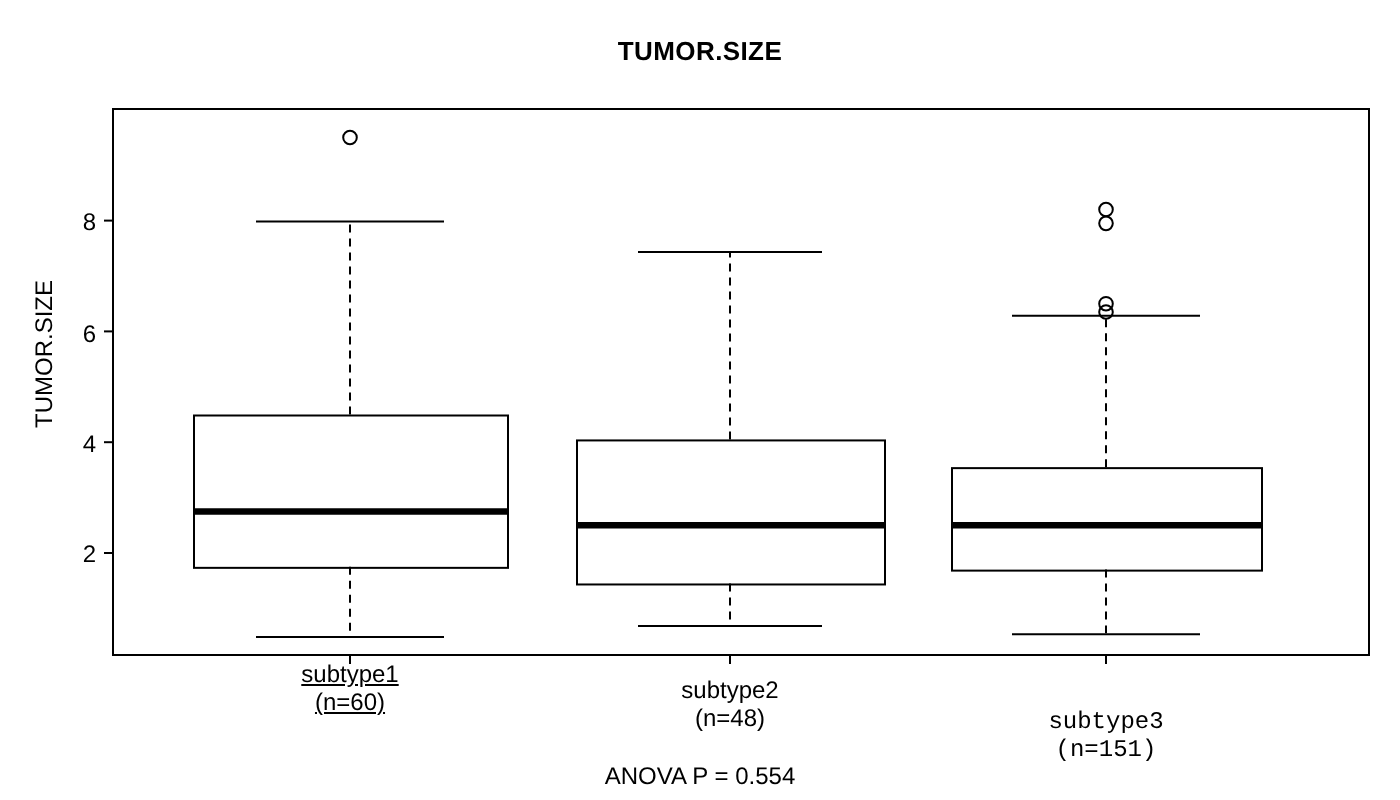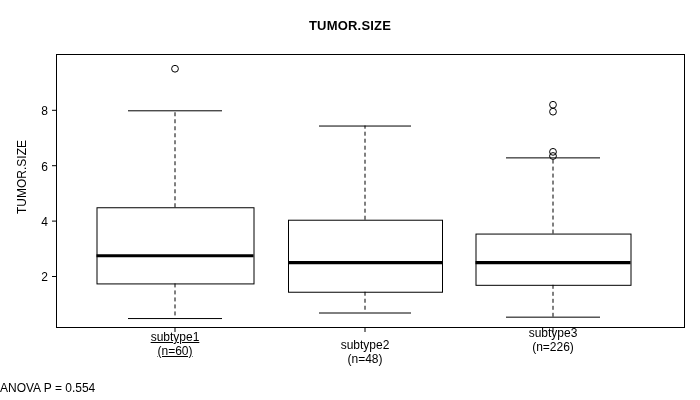--- a/index.html
+++ b/index.html
@@ -20,21 +20,21 @@
   .ylab{
     position:absolute;
     left:-38px;top:170px;
     width:120px;text-align:center;
     font-size:12px;
     transform:rotate(-90deg);
     transform-origin:center center;
   }
   .footer{
     position:absolute;left:0;top:381px;width:700px;
-    text-align:left;font-size:12px;
+    text-align:center;font-size:12px;
   }
   .ytick-label{
     position:absolute;font-size:12px;text-align:right;width:22px;
   }
   .xtick-label{
     position:absolute;font-size:12px;text-align:center;width:180px;
     line-height:14px;
   }
   svg{position:absolute;left:0;top:0;}
 </style>
@@ -55,23 +55,23 @@
   <div class="ytick-label" style="left:26px;top:104px;">8</div>
 
   <div class="xtick-label" style="left:85px;top:330px;text-decoration:underline;">
     <span>subtype1</span><br>
     <span>(n=60)</span>
   </div>
   <div class="xtick-label" style="left:275px;top:338px;">
     <span>subtype2</span><br>
     <span>(n=48)</span>
   </div>
-  <div class="xtick-label" style="left:463px;top:326px;">
+  <div class="xtick-label" style="left:463px;top:354px;font-family:Liberation Mono, monospace;">
     <span>subtype3</span><br>
-    <span>(n=226)</span>
+    <span>(n=151)</span>
   </div>
 
   <svg width="700" height="400">
 
     <rect x="56.5" y="54.5" width="628" height="273" fill="none" stroke="#000000" stroke-width="1"></rect>
 
     <g stroke="#000000" stroke-width="1">
       <line x1="52" y1="276.5" x2="56" y2="276.5"></line>
       <line x1="52" y1="221.1" x2="56" y2="221.1"></line>
       <line x1="52" y1="165.7" x2="56" y2="165.7"></line>

